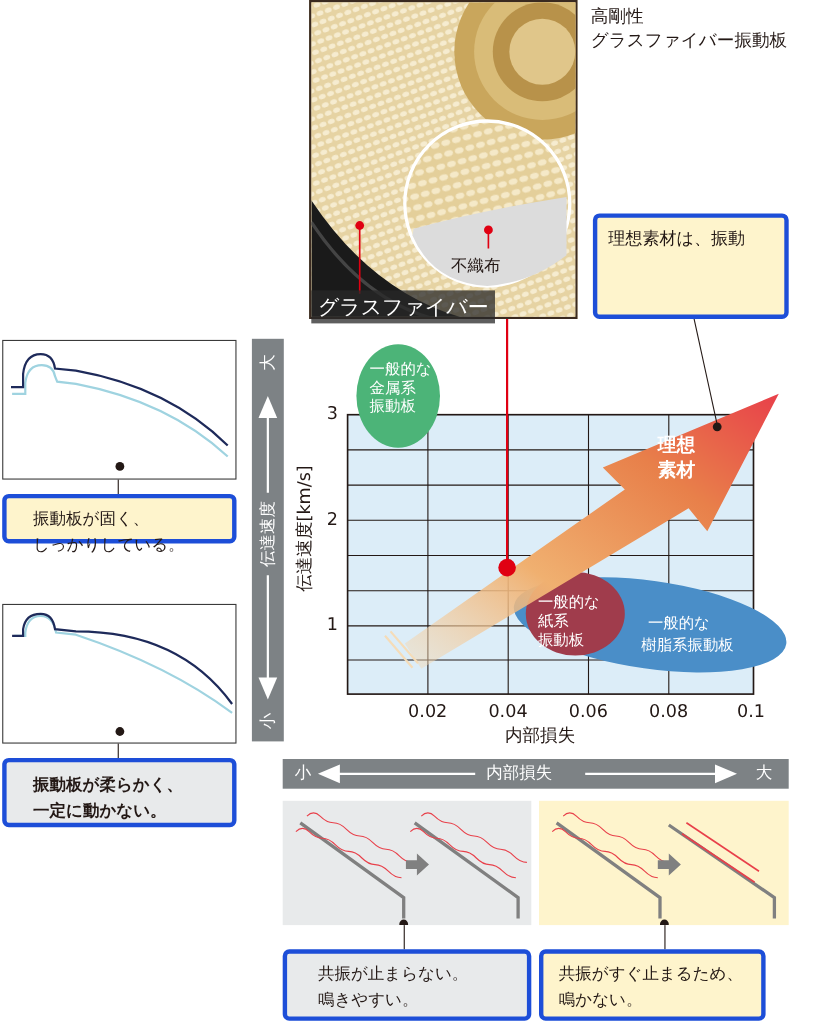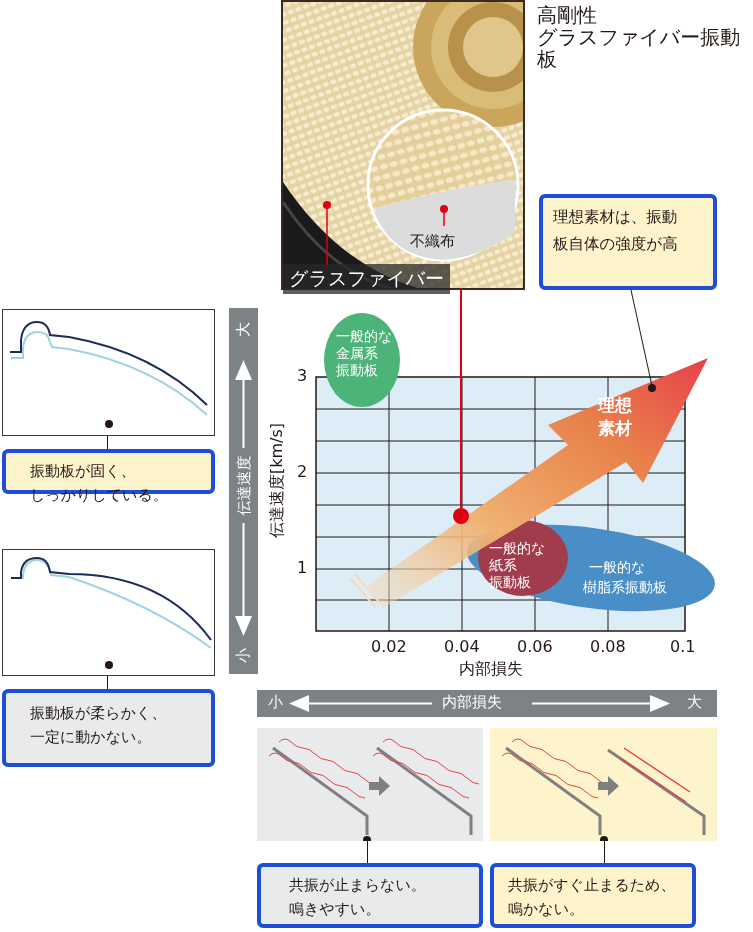--- a/index.html
+++ b/index.html
@@ -1,21 +1,21 @@
 <!DOCTYPE html>
 <html><head>
 <meta charset="utf-8">
 <style>
   html, body { margin:0; padding:0; background:#ffffff; }
   body { width:753px; height:932px; position:relative; overflow:hidden;
          font-family: "DejaVu Sans", "Liberation Sans", sans-serif; color:#231815; }
   .abs { position:absolute; }
   .photo { left:281px; top:0; width:244px; height:290px; overflow:hidden;
            border:2px solid #3a2a20; box-sizing:border-box; background:#e7d7b0; }
-  .photo-title { left:537px; top:4px; font-size:20px; line-height:22px; color:#231815; }
+  .photo-title { left:537px; top:4px; font-size:16px; line-height:22px; color:#231815; }
   .photo-label-gf { left:283px; top:264px; background:rgba(40,40,40,0.75); color:#fff;
                     font-size:19px; padding:2px 6px; }
   .photo-label-nw { left:410px; top:232px; font-size:15px; color:#231815; }
   .callout { border:4px solid #1d4ed8; border-radius:6px; box-sizing:border-box;
              font-size:15px; line-height:24px; padding:8px 14px; }
   .yellow { background:#fef4cc; }
   .grey { background:#e8eaeb; }
   .bar-v { left:229px; top:308px; width:29px; height:366px; background:#7d8285; }
   .bar-h { left:257px; top:690px; width:460px; height:27px; background:#7d8285; }
   .bar-text { color:#fff; font-size:15px; }
@@ -56,21 +56,20 @@
 <div class="abs photo-label-nw">不織布</div>
 <div class="abs photo-label-gf">グラスファイバー</div>
 
 <div class="abs photo-title">
   <div>高剛性</div>
   <div>グラスファイバー振動板</div>
 </div>
 
 <div class="abs callout yellow" style="left:539px; top:194px; width:178px; height:96px; padding:6px 10px; font-size:15.5px; line-height:27px;">
   <div>理想素材は、振動</div>
-  <div>板自体の強度が高</div>
 </div>
 
 <svg class="abs" style="left:258px; top:290px;" width="460" height="395">
   <defs>
     <linearGradient id="arrowGrad" x1="0" y1="1" x2="1" y2="0">
       <stop offset="0" stop-color="#f5dcb8" stop-opacity="0.4"></stop>
       <stop offset="0.35" stop-color="#f0b070"></stop>
       <stop offset="0.7" stop-color="#e8804a"></stop>
       <stop offset="1" stop-color="#e8404a"></stop>
     </linearGradient>
@@ -167,21 +166,21 @@
 </div>
 
 <div class="abs diagram-box" style="left:2px; top:549px; width:213px; height:127px;">
   <svg width="213" height="127">
     <path d="M10 28 L20 28 L20 25 Q22 10 34 10 Q45 10 48 25 L66 27 Q150 55 208 98" stroke="#9fd3e0" stroke-width="2" fill="none"></path>
     <path d="M8 28 L18 28 L18 22 Q20 8 34 8 Q45 8 47 22 L66 24 Q160 24 208 90" stroke="#1e2a5a" stroke-width="2" fill="none"></path>
     <circle cx="106" cy="115" r="4" fill="#231815"></circle>
   </svg>
 </div>
 <div class="abs" style="left:107px; top:676px; width:1px; height:14px; background:#231815;"></div>
-<div class="abs callout grey" style="left:2px; top:689px; width:213px; height:78px; padding:8px 24px;">
+<div class="abs callout grey" style="left:2px; top:689px; width:213px; height:63px; padding:8px 24px;font-weight:bold;">
   <div>振動板が柔らかく、</div>
   <div>一定に動かない。</div>
 </div>
 
 <div class="abs bar-h">
   <svg width="460" height="27" style="position:absolute;left:0;top:0;">
     <line x1="50" y1="13.5" x2="175" y2="13.5" stroke="#fff" stroke-width="2"></line>
     <line x1="275" y1="13.5" x2="395" y2="13.5" stroke="#fff" stroke-width="2"></line>
     <polygon points="52,5 52,22 32,13.5" fill="#fff"></polygon>
     <polygon points="393,5 393,22 413,13.5" fill="#fff"></polygon>

